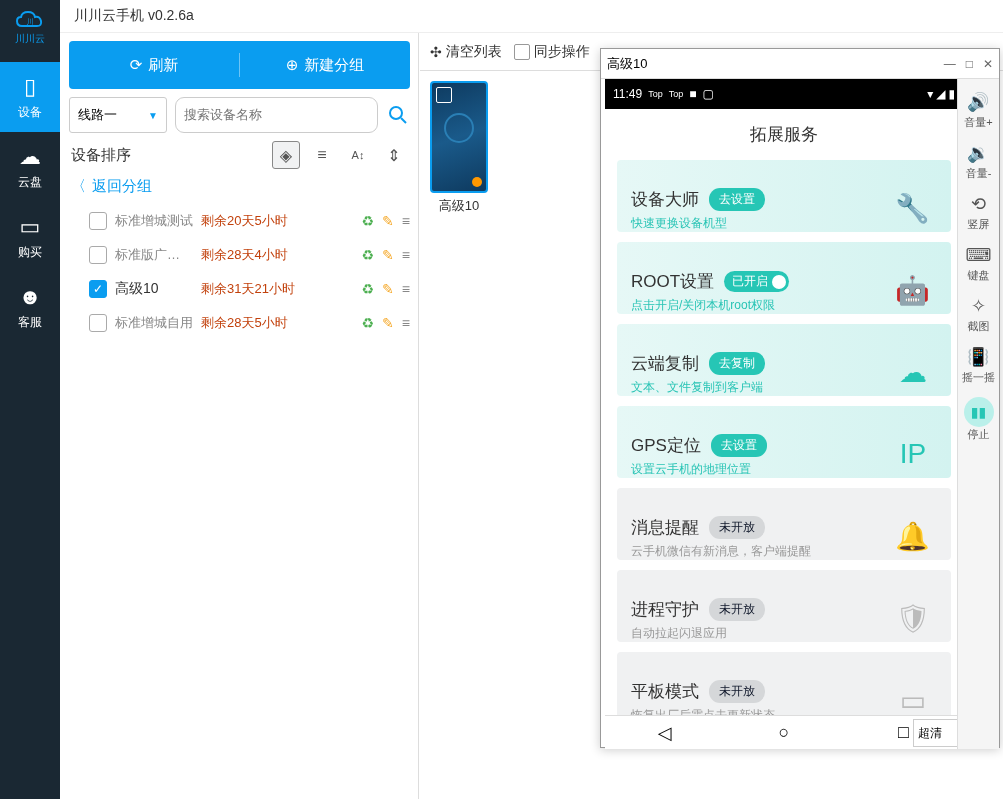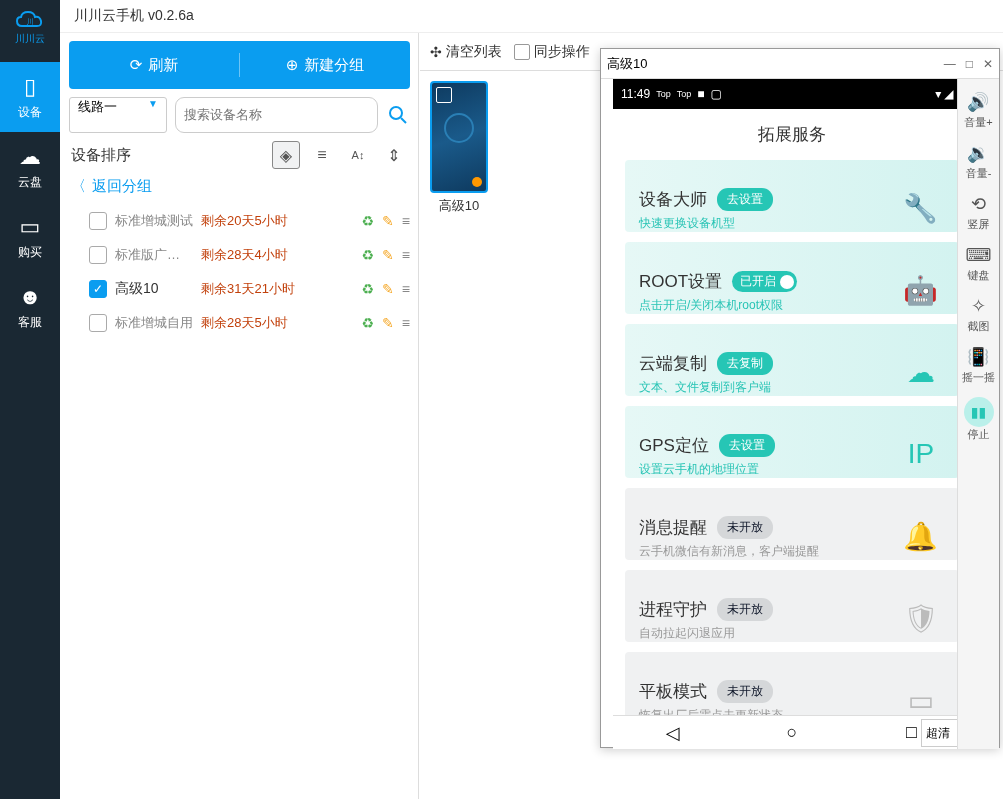--- a/index.html
+++ b/index.html
@@ -16,21 +16,21 @@
 
 
 .title-bar { position: absolute; left: 60px; top: 0; right: 0; height: 33px; background: #fff; display: flex; align-items: center; padding-left: 14px; font-size: 14px; color: #333; border-bottom: 1px solid #eee; }
 
 
 .sidebar { position: absolute; left: 61px; top: 33px; width: 358px; height: 766px; background: #fff; border-right: 1px solid #ddd; }
 .sidebar-top-buttons { display: flex; height: 48px; background: #0a9df0; margin: 8px; border-radius: 4px; }
 .top-btn { flex: 1; display: flex; align-items: center; justify-content: center; color: #fff; font-size: 15px; cursor: pointer; }
 .top-btn-divider { width: 1px; background: rgba(255,255,255,0.4); margin: 12px 0; }
 .search-row { display: flex; align-items: center; margin: 4px 8px; gap: 8px; }
-.line-select { width: 98px; height: 36px; border: 1px solid #ccc; border-radius: 3px; display: flex; justify-content: space-between; padding: 0 8px; font-size: 13px; cursor: pointer; }
+.line-select { width: 98px; height: 36px; border: 1px solid #ccc; border-radius: 3px; display: flex; align-items: center; justify-content: space-between; padding: 0 8px; font-size: 13px; cursor: pointer; }
 .line-select .arrow { color: #0a9df0; font-size: 10px; }
 .search-input { flex: 1; height: 36px; border: 1px solid #ccc; border-radius: 9px; padding: 0 8px; font-size: 13px; outline: none; font-family: Liberation Serif, serif; }
 .search-icon-btn { width: 24px; height: 24px; display: flex; align-items: center; justify-content: center; color: #0a9df0; cursor: pointer; }
 .sort-row { display: flex; align-items: center; justify-content: space-between; margin: 8px 10px; font-size: 15px; color: #333; gap: 36px; }
 .sort-icons { display: flex; gap: 8px; }
 .sort-icon-box { width: 28px; height: 28px; display: flex; align-items: center; justify-content: center; cursor: pointer; font-size: 16px; color: #555; }
 .sort-icon-box.first { border: 1px solid #888; border-radius: 3px; background:#f1f2f3; }
 .back-group { display: flex; align-items: center; gap: 6px; margin: 8px 10px; color: #0a9df0; font-size: 15px; cursor: pointer; font-weight: 500; }
 .device-list { margin: 4px 0; }
 .device-row { display: flex; align-items: center; height: 34px; padding: 0 10px; gap: 8px; }
@@ -56,21 +56,21 @@
 .thumb-check { position: absolute; top: 4px; left: 4px; width: 16px; height: 16px; border: 1px solid #fff; border-radius: 2px; }
 .thumb-dot { position: absolute; bottom: 4px; right: 4px; width: 10px; height: 10px; border-radius: 50%; background: #ff9800; }
 .thumb-ring { position: absolute; top:42%; left:50%; transform:translate(-50%,-50%); width:30px; height:30px; border:2px solid #2a7fb5; border-radius:50%; }
 .thumb-label { text-align: center; font-size: 13px; color: #333; margin-top: 4px; }
 
 
 .phone-window { position: absolute; left: 600px; top: 48px; width: 400px; height: 700px; background: #fff; border: 1px solid #999; box-shadow: 0 2px 10px rgba(0,0,0,0.2); }
 .phone-titlebar { height: 30px; display: flex; align-items: center; justify-content: space-between; padding: 0 6px; font-size: 13px; border-bottom:1px solid #ddd; }
 .win-ctrls { display: flex; gap: 10px; font-size: 12px; color: #666; }
 .win-ctrl { cursor: pointer; }
-.phone-body { position: absolute; left: 12px; top: 30px; width: 358px; height: 670px; background: #fff; }
+.phone-body { position: absolute; left: 4px; top: 30px; width: 358px; height: 670px; background: #fff; }
 .status-bar { height: 30px; background: #000; color: #fff; display: flex; align-items: center; justify-content: space-between; padding: 0 8px; font-size: 12px; }
 .status-left { display:flex; gap:6px; align-items:center; }
 .status-right { display:flex; gap:3px; align-items:center; }
 .phone-content-title { text-align: center; font-size: 17px; color: #333; padding: 14px 0; }
 .services { padding: 0 12px; display: flex; flex-direction: column; gap: 10px; overflow: hidden; }
 .service-card { height: 72px; border-radius: 4px; background: #f0f1f2; display: flex; align-items: flex-end; padding: 0 14px; position: relative; }
 .service-card.active { background: linear-gradient(90deg,#e6f8f6 0%,#d3f3f0 100%); }
 .svc-left { flex: 1; }
 .svc-title-row { display: flex; align-items: center; gap: 10px; }
 .svc-title { font-size: 17px; color: #333; font-weight: 500; }

